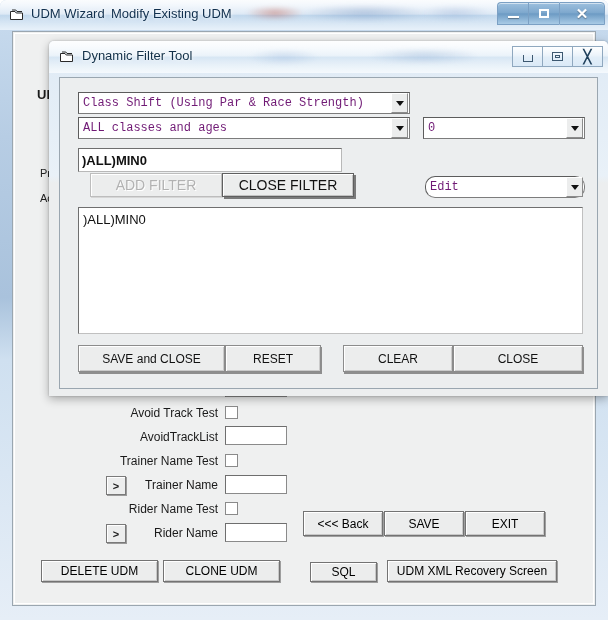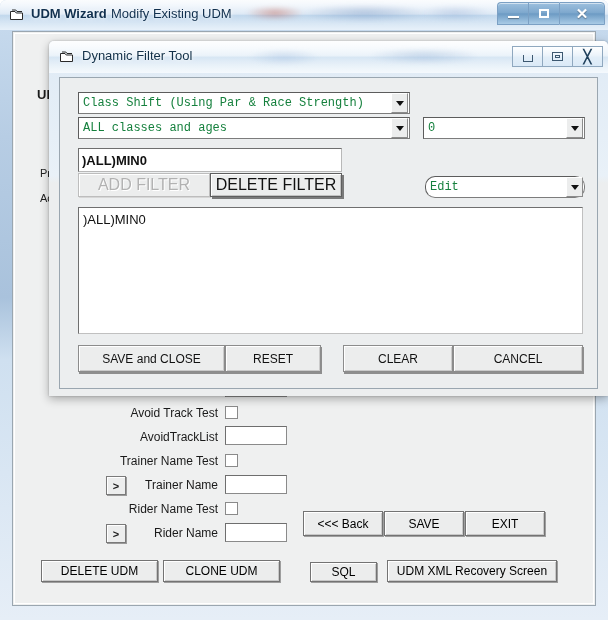--- a/index.html
+++ b/index.html
@@ -69,21 +69,20 @@
     left: 9px; top: 7px;
     width: 16px; height: 16px;
   }
   .main-title {
     position: absolute;
     left: 31px; top: 6px;
     font-size: 13px;
     color: #11304e;
     white-space: nowrap;
     text-shadow: 0 0 3px rgba(255,255,255,0.95), 0 0 6px rgba(255,255,255,0.8);
-    font-weight: bold;
   }
   .main-subtitle {
     position: absolute;
     left: 111px; top: 6px;
     font-size: 13px;
     color: #11304e;
     white-space: nowrap;
     text-shadow: 0 0 3px rgba(255,255,255,0.95), 0 0 6px rgba(255,255,255,0.8);
   }
   .win-btn-group {
@@ -300,21 +299,21 @@
     border-left-color: #5c5c5c;
     box-sizing: border-box;
     display: flex;
     align-items: center;
     cursor: default;
   }
   .combo-text {
     padding-left: 4px;
     font-family: "Liberation Mono", monospace;
     font-size: 12px;
-    color: #15803d;
+    color: #701a75;
     white-space: nowrap;
     overflow: hidden;
     flex: 1;
   }
   .combo-arrow {
     width: 17px;
     height: 100%;
     background: #eceded;
     border: 1px solid #8c8c8c;
     border-top-color: #ffffff;
@@ -349,24 +348,25 @@
   }
 
   
   .fbtn {
     position: absolute;
     background: #eceded;
     border: 1px solid #8c8c8c;
     box-shadow: inset 1px 1px 0 #ffffff, inset -1px -1px 0 #cccccc, 1px 1px 0 #8e8e8e;
     box-sizing: border-box;
     display: flex; align-items: center; justify-content: center;
-    font-size: 16px;
+    font-size: 14px;
     color: #111111;
     white-space: nowrap;
     cursor: default;
+    margin-left: 12px;
   }
   .fbtn.disabled {
     color: #b2b2b2;
     text-shadow: 1px 1px 0 #ffffff;
     border-color: #bdbdbd;
     box-shadow: inset 1px 1px 0 #ffffff, 1px 1px 0 #d6d6d6;
   }
   .fbtn.strong {
     border-color: #5f5f5f;
     box-shadow: inset 1px 1px 0 #ffffff, inset -1px -1px 0 #c2c2c2, 2px 2px 0 #7a7a7a;
@@ -540,33 +540,33 @@
       <div class="combo" style="left:363px; top:39px; width:162px; height:22px;">
         <span class="combo-text">0</span>
         <span class="combo-arrow">
             <span class="tri-down"></span>
           </span>
       </div>
 
       <div class="filter-input" style="left:18px; top:70px; width:264px; height:24px;">)ALL)MIN0</div>
 
       <div class="fbtn disabled" style="left:18px; top:95px; width:132px; height:24px;">ADD FILTER</div>
-      <div class="fbtn strong" style="left:150px; top:95px; width:132px; height:24px;">DELETE FILTER</div>
+      <div class="fbtn strong" style="left:150px; top:95px; width:132px; height:24px;">CLOSE FILTER</div>
 
       <div class="combo" style="left:365px; top:98px; width:160px; height:22px;border-radius:10px;">
         <span class="combo-text">Edit</span>
         <span class="combo-arrow">
             <span class="tri-down"></span>
           </span>
       </div>
 
       <div class="filter-list" style="left:18px; top:129px; width:505px; height:127px;">
         <div>)ALL)MIN0</div>
       </div>
 
       <div class="dbtn" style="left:18px; top:267px; width:147px; height:27px;">SAVE and CLOSE</div>
       <div class="dbtn" style="left:165px; top:267px; width:96px; height:27px;">RESET</div>
       <div class="dbtn" style="left:283px; top:267px; width:110px; height:27px;">CLEAR</div>
-      <div class="dbtn" style="left:393px; top:267px; width:130px; height:27px;">CANCEL</div>
+      <div class="dbtn" style="left:393px; top:267px; width:130px; height:27px;">CLOSE</div>
     </div>
   </div>
 
 </div>
 
 </body></html>

